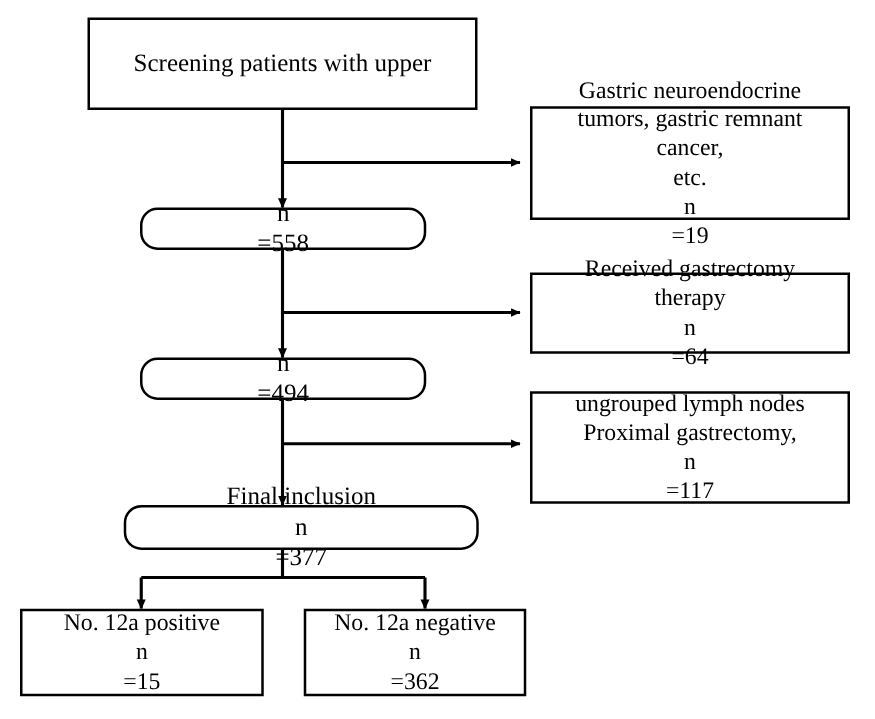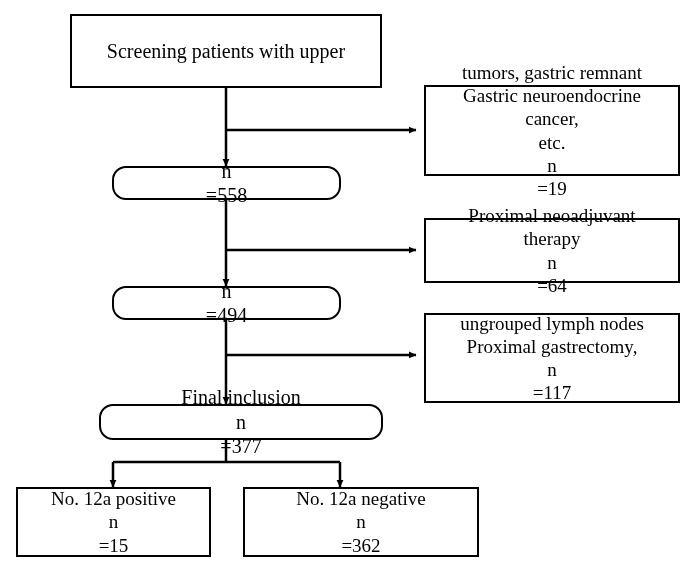--- a/index.html
+++ b/index.html
@@ -76,33 +76,33 @@
   </svg>
 
   <div class="node f20" style="left:70px; top:14px; width:312px; height:74px;">
     <span>
       <span>Screening patients with upper</span>
     </span>
   </div>
 
   <div class="node f19" style="left:424px; top:85px; width:256px; height:91px;">
     <span>
+      <span>Gastric neuroendocrine</span>
       <span>tumors, gastric remnant</span>
-      <span>Gastric neuroendocrine</span>
       <span>cancer, <span class="ital">etc.</span> <span class="ital">n</span>=19</span>
     </span>
   </div>
 
   <div class="node rounded f20" style="left:112px; top:166px; width:229px; height:34px;">
     <span><span class="ital">n</span>=558</span>
   </div>
 
   <div class="node f19" style="left:424px; top:218px; width:256px; height:65px;">
     <span>
-      <span>Proximal neoadjuvant</span>
+      <span>Received gastrectomy</span>
       <span>therapy <span class="ital">n</span>=64</span>
     </span>
   </div>
 
   <div class="node rounded f20" style="left:112px; top:286px; width:229px; height:34px;">
     <span><span class="ital">n</span>=494</span>
   </div>
 
   <div class="node f19" style="left:424px; top:313px; width:256px; height:90px;">
     <span>
@@ -116,20 +116,20 @@
     <span>Final inclusion <span class="ital">n</span>=377</span>
   </div>
 
   <div class="node f19" style="left:16px; top:487px; width:195px; height:70px;align-items:center;">
     <span>
       <span>No. 12a positive</span>
       <span><span class="ital">n</span>=15</span>
     </span>
   </div>
 
-  <div class="node f19" style="left:243px; top:487px; width:236px; height:70px;">
+  <div class="node f19" style="left:243px; top:487px; width:178px; height:70px;">
     <span>
       <span>No. 12a negative</span>
       <span><span class="ital">n</span>=362</span>
     </span>
   </div>
 
 </div>
 
 </body></html>

